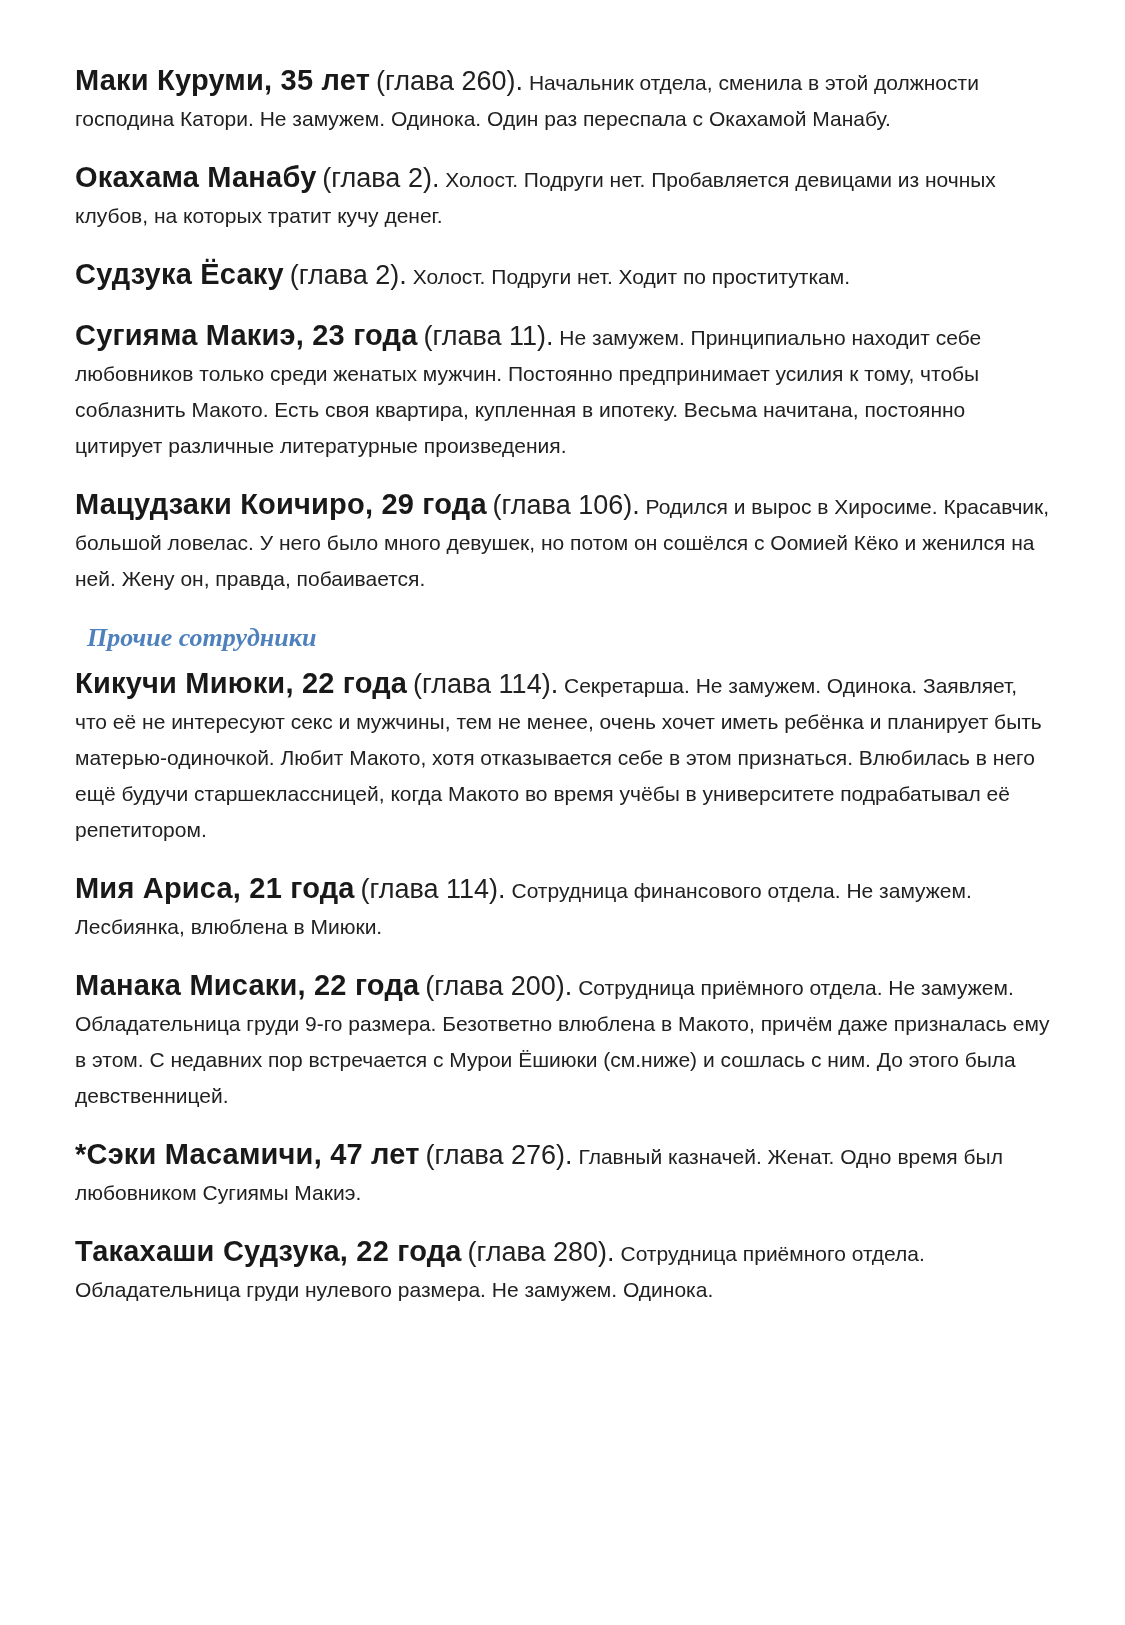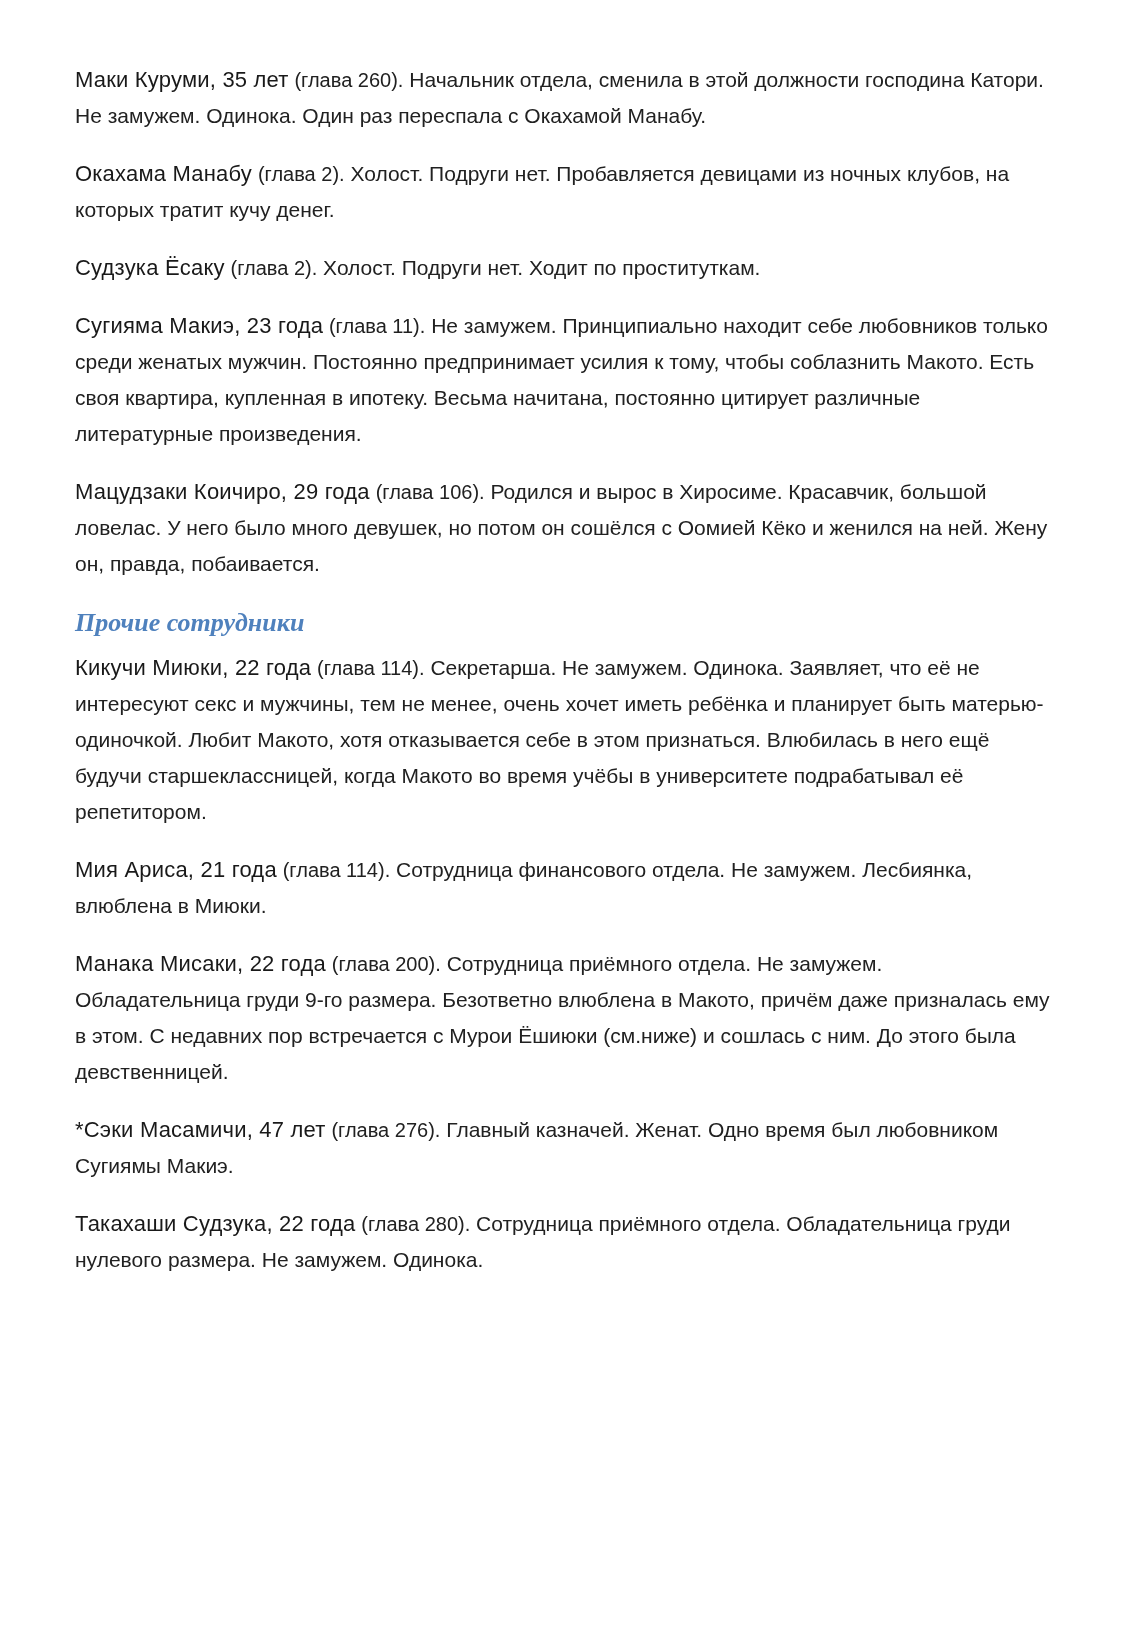--- a/index.html
+++ b/index.html
@@ -20,37 +20,37 @@
     background: #ffffff;
     font-family: "Liberation Sans", sans-serif;
     font-size: 21px;
     line-height: 36px;
     color: #212121;
   }
   p.entry, p.note {
     margin: 0 0 22px 0;
   }
   .char-name {
-    font-weight: 400;
-    font-size: 22px;
+    font-weight: 700;
+    font-size: 29px;
     color: #191919;
     letter-spacing: 0.2px;
   }
   .chapter {
-    font-size: 20px;
+    font-size: 27px;
     margin-top: 28px;
   }
   h2.section-heading {
     font-family: "Liberation Serif", serif;
     font-style: italic;
     font-weight: 700;
     font-size: 26px;
     line-height: 34px;
     color: #4f81bd;
-    margin: 24px 0 10px 0;
+    margin: 24px 0 10px 12px;
   }
 </style>
 </head>
 <body>
 
 <div class="page">
 
   <p class="entry"><strong class="char-name">Маки Куруми, 35 лет</strong> <span class="chapter">(глава 260).</span> <span>Начальник отдела, сменила в этой должности господина Катори. Не замужем. Одинока. Один раз переспала с Окахамой Манабу.</span></p>
 
   <p class="entry"><strong class="char-name">Окахама Манабу</strong> <span class="chapter">(глава 2).</span> <span>Холост. Подруги нет. Пробавляется девицами из ночных клубов, на которых тратит кучу денег.</span></p>

